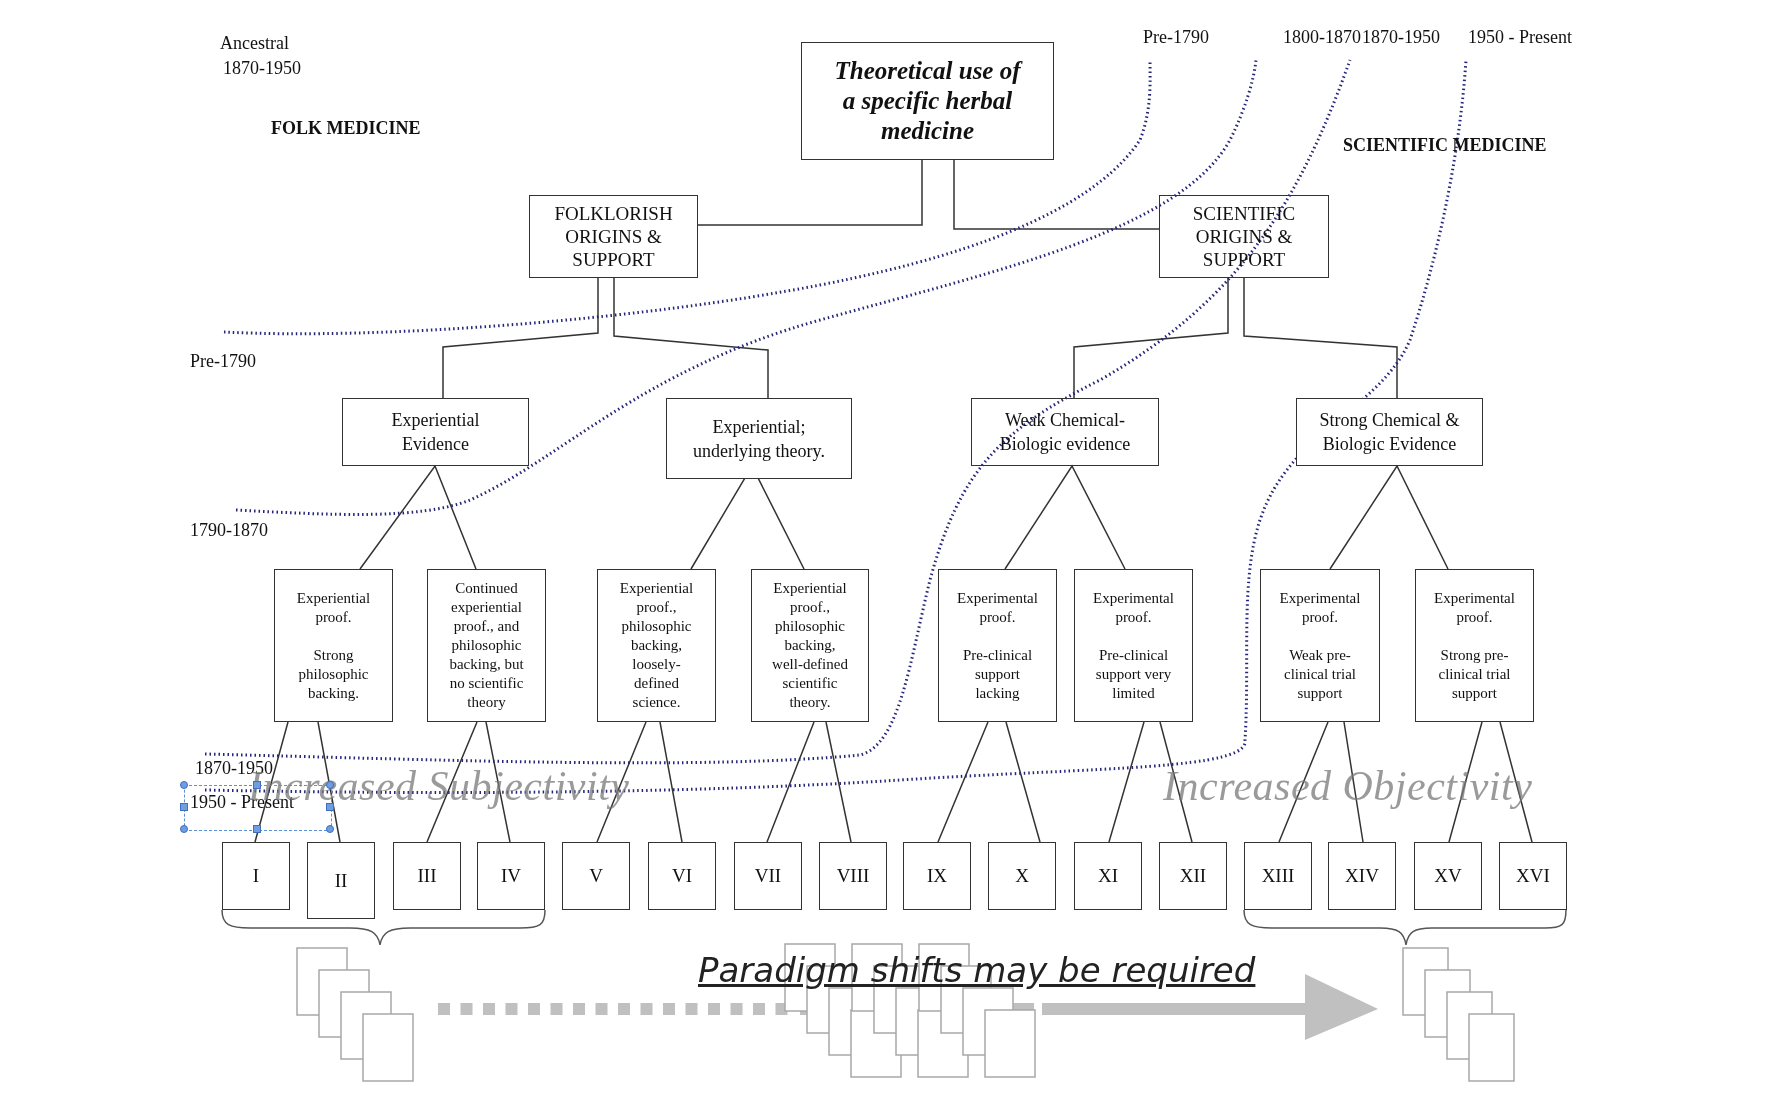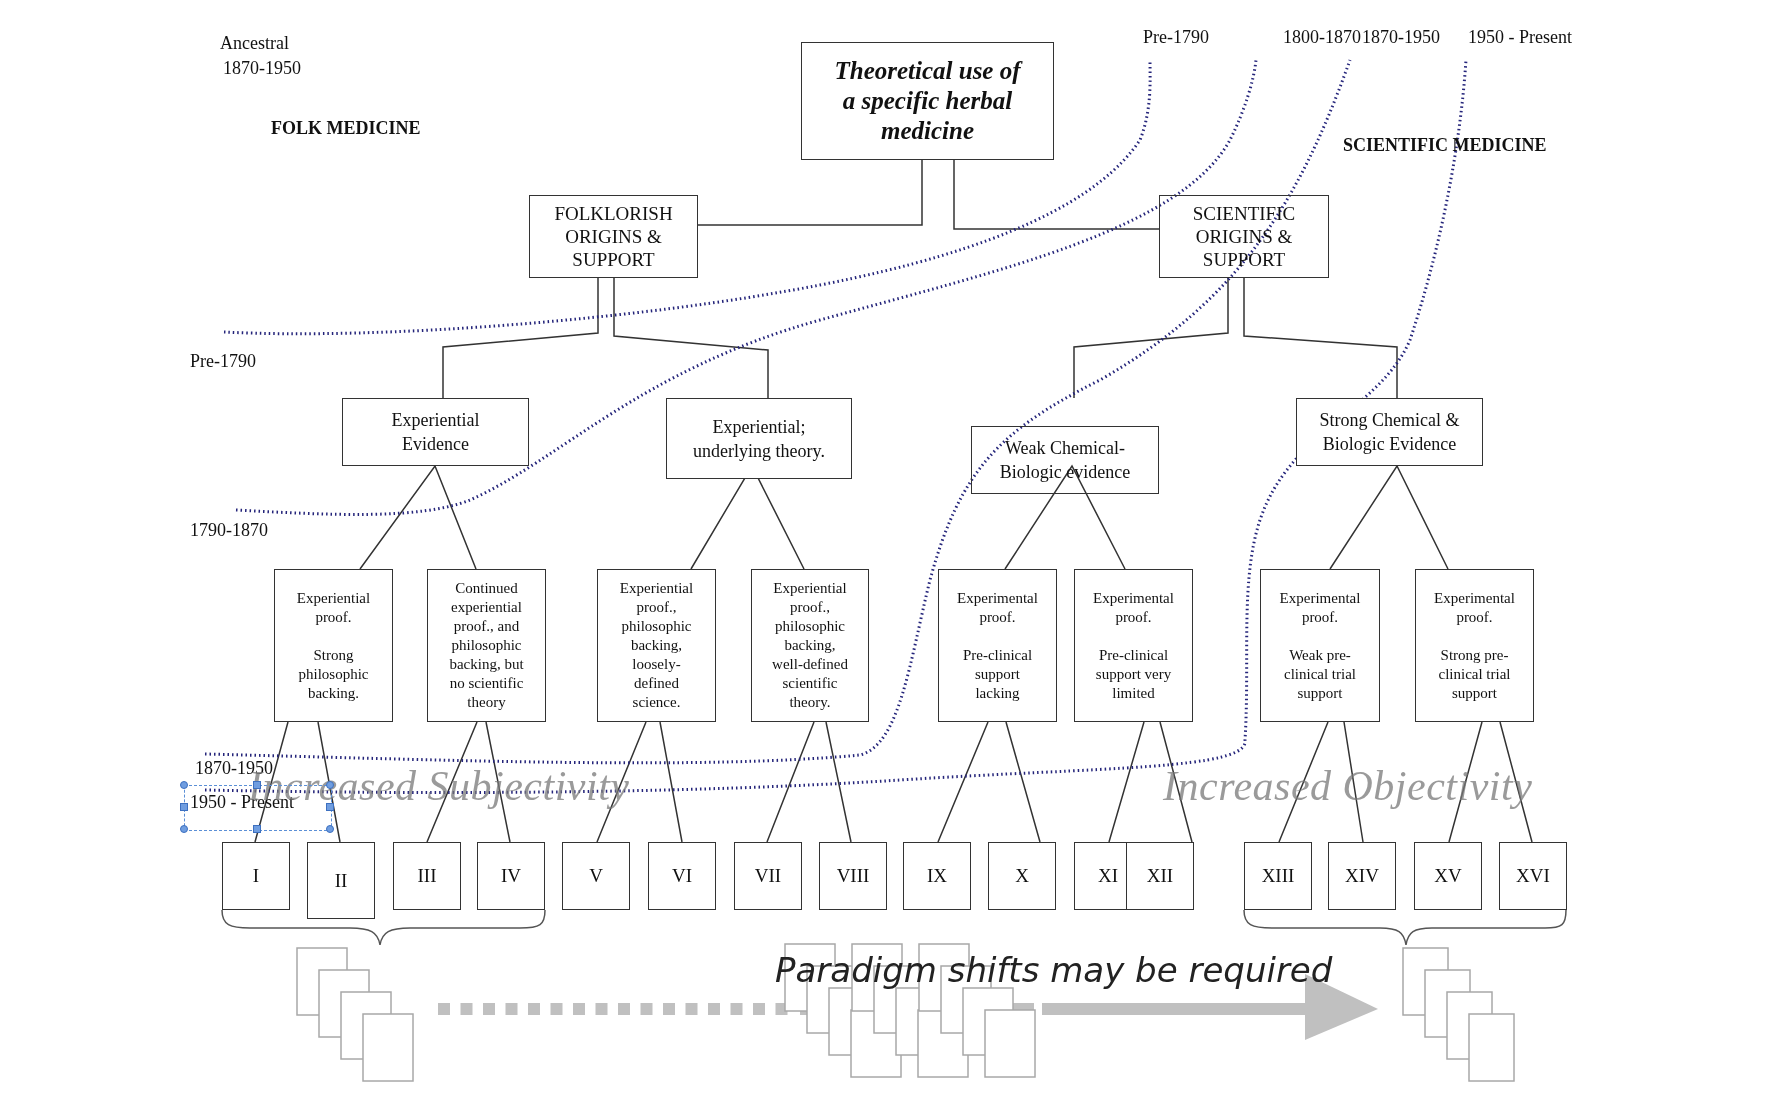--- a/index.html
+++ b/index.html
@@ -179,21 +179,21 @@
       <span>Experiential</span>
       <span>Evidence</span>
     </div>
 </div>
 <div class="box l2-box" style="left:666px;top:398px;width:186px;height:81px;">
   <div>
       <span>Experiential;</span>
       <span>underlying theory.</span>
     </div>
 </div>
-<div class="box l2-box" style="left:971px;top:398px;width:188px;height:68px;background:transparent;margin-top:28px;">
+<div class="box l2-box" style="left:971px;top:398px;width:188px;height:68px;background:transparent;">
   <div>
       <span>Weak Chemical-</span>
       <span>Biologic evidence</span>
     </div>
 </div>
 <div class="box l2-box" style="left:1296px;top:398px;width:187px;height:68px;">
   <div>
       <span>Strong Chemical &amp;</span>
       <span>Biologic Evidence</span>
     </div>
@@ -256,20 +256,20 @@
     <div class="box roman" style="left: 307px; top: 842px; width: 68px; height: 77px;">II</div>
     <div class="box roman" style="left: 393px; top: 842px; width: 68px; height: 68px;">III</div>
     <div class="box roman" style="left: 477px; top: 842px; width: 68px; height: 68px;">IV</div>
     <div class="box roman" style="left: 562px; top: 842px; width: 68px; height: 68px;">V</div>
     <div class="box roman" style="left: 648px; top: 842px; width: 68px; height: 68px;">VI</div>
     <div class="box roman" style="left: 734px; top: 842px; width: 68px; height: 68px;">VII</div>
     <div class="box roman" style="left: 819px; top: 842px; width: 68px; height: 68px;">VIII</div>
     <div class="box roman" style="left: 903px; top: 842px; width: 68px; height: 68px;">IX</div>
     <div class="box roman" style="left: 988px; top: 842px; width: 68px; height: 68px;">X</div>
     <div class="box roman" style="left: 1074px; top: 842px; width: 68px; height: 68px;">XI</div>
-    <div class="box roman" style="left: 1126px; top: 842px; width: 68px; height: 68px;">XII</div>
+    <div class="box roman" style="left: 1159px; top: 842px; width: 68px; height: 68px;">XII</div>
     <div class="box roman" style="left: 1244px; top: 842px; width: 68px; height: 68px;">XIII</div>
     <div class="box roman" style="left: 1328px; top: 842px; width: 68px; height: 68px;">XIV</div>
     <div class="box roman" style="left: 1414px; top: 842px; width: 68px; height: 68px;">XV</div>
     <div class="box roman" style="left: 1499px; top: 842px; width: 68px; height: 68px;">XVI</div>
   </div>
 
-<div class="paradigm" style="left:775px;top:950px;">Paradigm shifts may be required</div>
+<div class="paradigm" style="left:698px;top:950px;text-decoration:underline;">Paradigm shifts may be required</div>
 
 </body></html>

